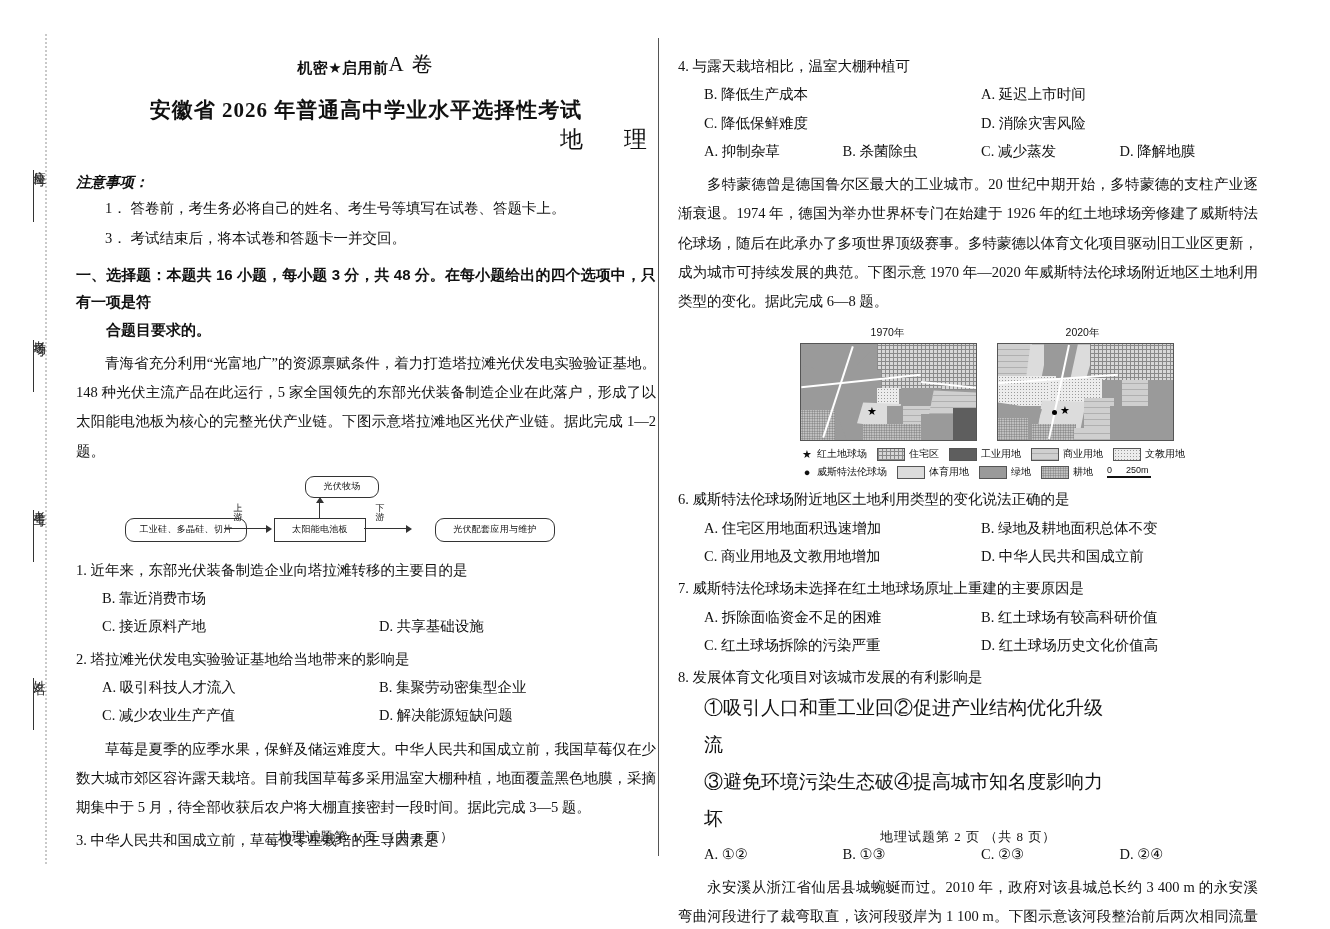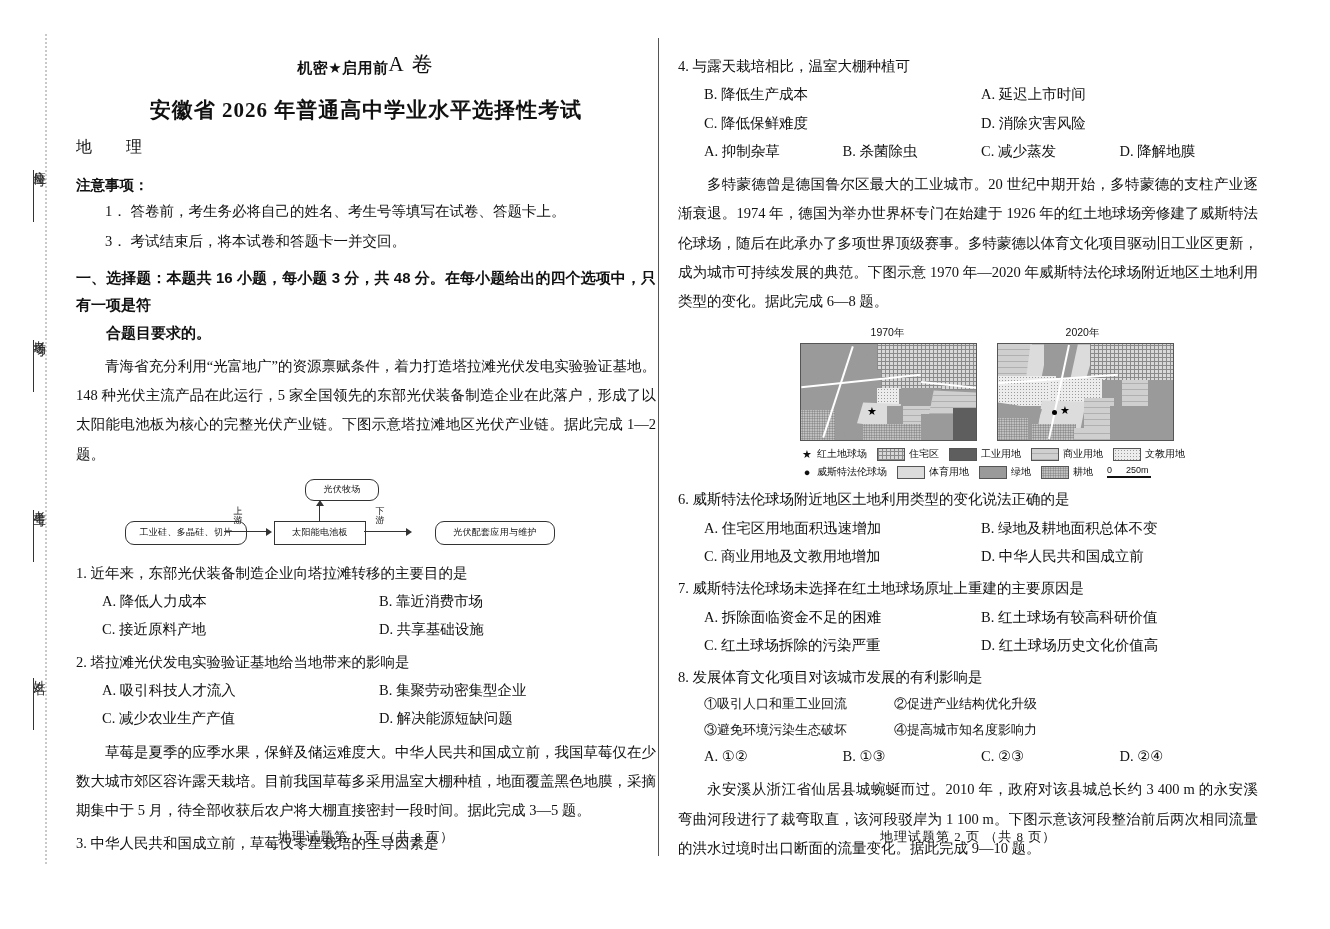--- a/index.html
+++ b/index.html
@@ -100,32 +100,32 @@
 
   .main-title {
     text-align: center;
     font-size: 21px;
     font-weight: bold;
     letter-spacing: 1px;
     margin-top: 18px;
     font-family: "Liberation Serif", "DejaVu Serif", serif;
   }
   .subject {
-    text-align: left;
-    font-size: 16px;
+    text-align: right;
+    font-size: 23px;
     letter-spacing: 9px;
-    margin-top: 13px;
     font-family: "Liberation Serif", "DejaVu Serif", serif;
   }
 
   .notice-title {
     font-size: 14.5px;
     font-weight: bold;
     margin-top: 18px;
     font-family: "Liberation Sans", "DejaVu Sans", sans-serif;
+    font-style: italic;
   }
   .notice-item {
     font-size: 14.5px;
     line-height: 1.95;
     text-indent: 2em;
     margin-top: 2px;
     text-align: justify;
     font-family: "Liberation Serif", "DejaVu Serif", serif;
   }
 
@@ -166,24 +166,24 @@
   .opts4 {
     display: flex;
     font-size: 14.5px;
     line-height: 1.95;
     padding-left: 26px;
     font-family: "Liberation Serif", "DejaVu Serif", serif;
   }
   .opts4 > span { width: 25%; }
   .opts-pair {
     display: flex;
-    font-size: 13px;
+    font-size: 19px;
     line-height: 1.95;
     padding-left: 26px;
-    font-family: Liberation Sans, sans-serif;
+    font-family: Liberation Mono, monospace;
   }
   .opts-pair > span:first-child { width: 190px; }
 
   
   .flow {
     position: relative;
     height: 78px;
     margin: 8px 0 4px 0;
     font-family: "Liberation Sans", "DejaVu Sans", sans-serif;
   }
@@ -408,21 +408,20 @@
       <div class="fline" style="left:288px; top:54.5px; width:44px; height:1px;"></div>
       <div class="arrowr" style="left:330px; top:51px;"></div>
       <div class="flabel" style="left:297px; top:30px;">下<br>游</div>
 
       <div class="fline" style="left:243px; top:28px; width:1px; height:17px;"></div>
       <div class="arrowu" style="left:240px; top:23px;"></div>
     </div>
 
     <div class="q-stem">1. 近年来，东部光伏装备制造企业向塔拉滩转移的主要目的是</div>
     <div class="opts2">
-      <span>A. 降低人力成本</span>
       <span>B. 靠近消费市场</span>
     </div>
     <div class="opts2">
       <span>C. 接近原料产地</span>
       <span>D. 共享基础设施</span>
     </div>
 
     <div class="q-stem">2. 塔拉滩光伏发电实验验证基地给当地带来的影响是</div>
     <div class="opts2">
       <span>A. 吸引科技人才流入</span>

